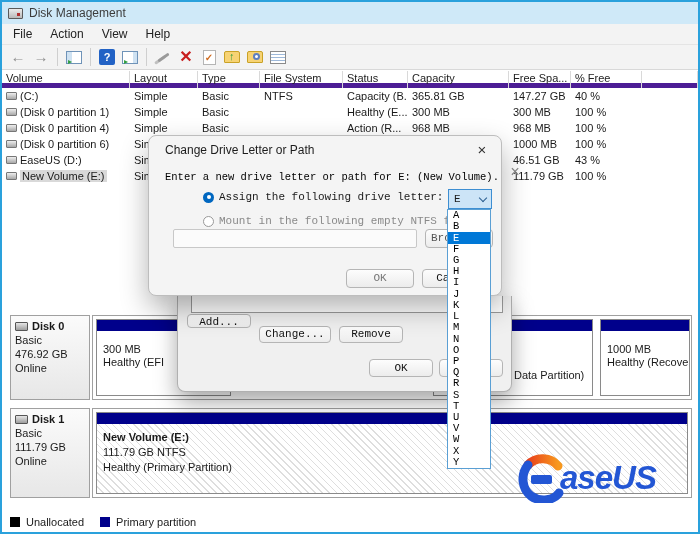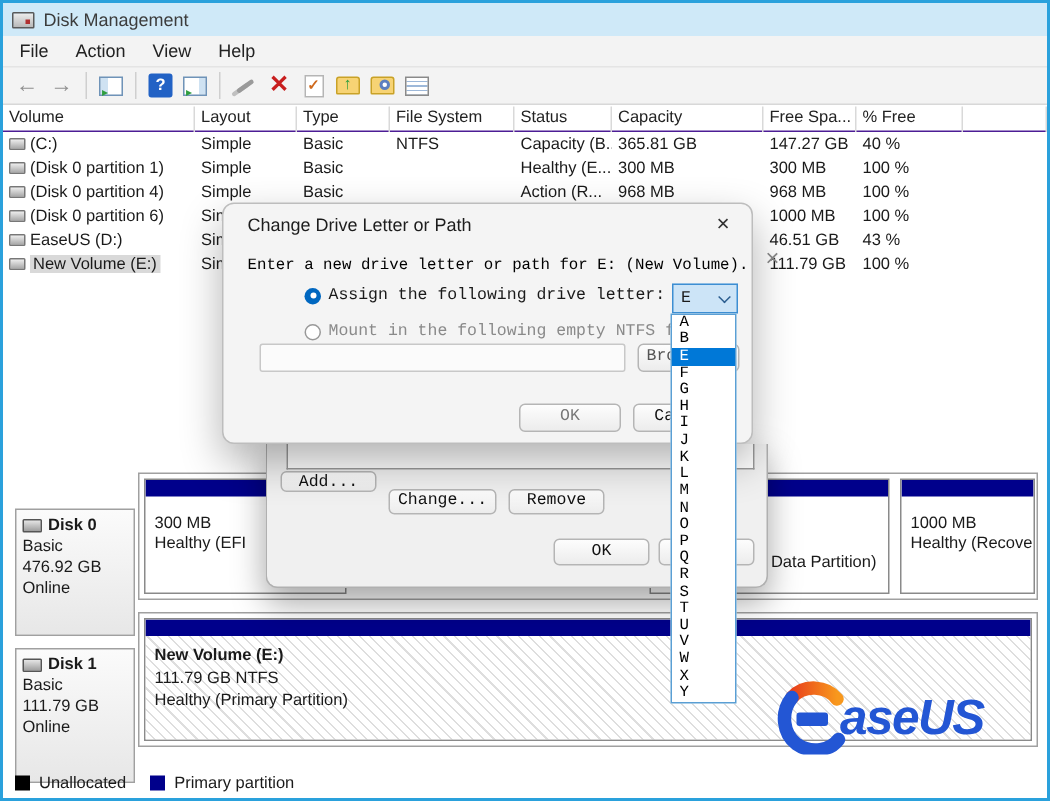--- a/index.html
+++ b/index.html
@@ -25,31 +25,31 @@
   .toolsicon { width:13px; height:3px; background:#9a9a9a; border-radius:2px; transform:rotate(-35deg); box-shadow:-4px 0 0 #c0c0c0; }
   .delicon { color:#c81e1e; font-size:16px; font-weight:bold; line-height:16px; }
   .checkicon { width:13px; height:15px; background:#fff; border:1px solid #b5b5b5; color:#cf6a1e; font-size:10px; font-weight:bold; display:flex; align-items:center; justify-content:center; }
   .foldericon { width:16px; height:12px; background:#f7d374; border:1px solid #c9a227; border-radius:2px 2px 1px 1px; position:relative; }
   .foldericon .up { position:absolute; left:4px; top:-2px; color:#2f9e3f; font-weight:bold; font-size:11px; }
   .foldericon .mag { position:absolute; right:2px; top:1px; width:7px; height:7px; border:2px solid #5d7fc0; border-radius:50%; background:#fff; }
   .propicon { width:16px; height:13px; background:#fff; border:1px solid #8a8a8a; background-image:repeating-linear-gradient(#fff 0 2px,#9db8d9 2px 3px); }
 
   
   .vgrid { display:grid; grid-template-columns:128px 68px 62px 83px 65px 101px 62px 71px 1fr; }
-  #vol-header { position:absolute; left:0; top:69px; width:696px; height:17px; border-bottom:1px solid #4c1d95; }
+  #vol-header { position:absolute; left:0; top:69px; width:696px; height:17px; border-bottom:5px solid #4c1d95; }
   .vhead { border-right:1px solid #d9d9d9; padding:1px 0 0 4px; height:17px; overflow:hidden; white-space:nowrap; color:#222; }
   #vol-rows { position:absolute; left:0; top:86px; width:696px; }
   .vrow { height:16px; }
   .vcell { height:16px; line-height:16px; overflow:hidden; white-space:nowrap; padding-left:4px; position:relative; }
   .vcell.c0 { padding-left:18px; }
   .volicon { position:absolute; left:4px; top:4px; width:11px; height:8px; border:1px solid #777; background:linear-gradient(#eee,#a8a8a8); border-radius:1px; }
   .volsel { background:#d9d9d9; padding:0 2px; }
 
   
-  .diskpanel { position:absolute; left:8px; width:80px; border:1px solid #a0a0a0; background:linear-gradient(#fbfbfb,#e7e7e7); padding:3px 4px; line-height:14px;margin-top:24px; }
+  .diskpanel { position:absolute; left:8px; width:80px; border:1px solid #a0a0a0; background:linear-gradient(#fbfbfb,#e7e7e7); padding:3px 4px; line-height:14px; }
   .diskpanel .dname { font-weight:bold; display:flex; align-items:center; gap:4px; }
   .diskicon { width:13px; height:9px; border:1px solid #555; background:linear-gradient(#e5e5e5,#9e9e9e); border-radius:1px; display:inline-block; }
   .diskarea { position:absolute; left:90px; width:600px; border:1px solid #a0a0a0; background:#fff; }
   .pblock { position:absolute; border:1px solid #8a8a8a; background:#fff; overflow:hidden; }
   .pstripe { height:11px; background:#00008b; }
   .ptext { padding:12px 0 0 6px; line-height:13px; white-space:nowrap; }
   .hatch { background:repeating-linear-gradient(45deg,#ffffff 0 4px,#dedede 4px 5px); }
   .pblock .bold { font-weight:bold; }
 
   

